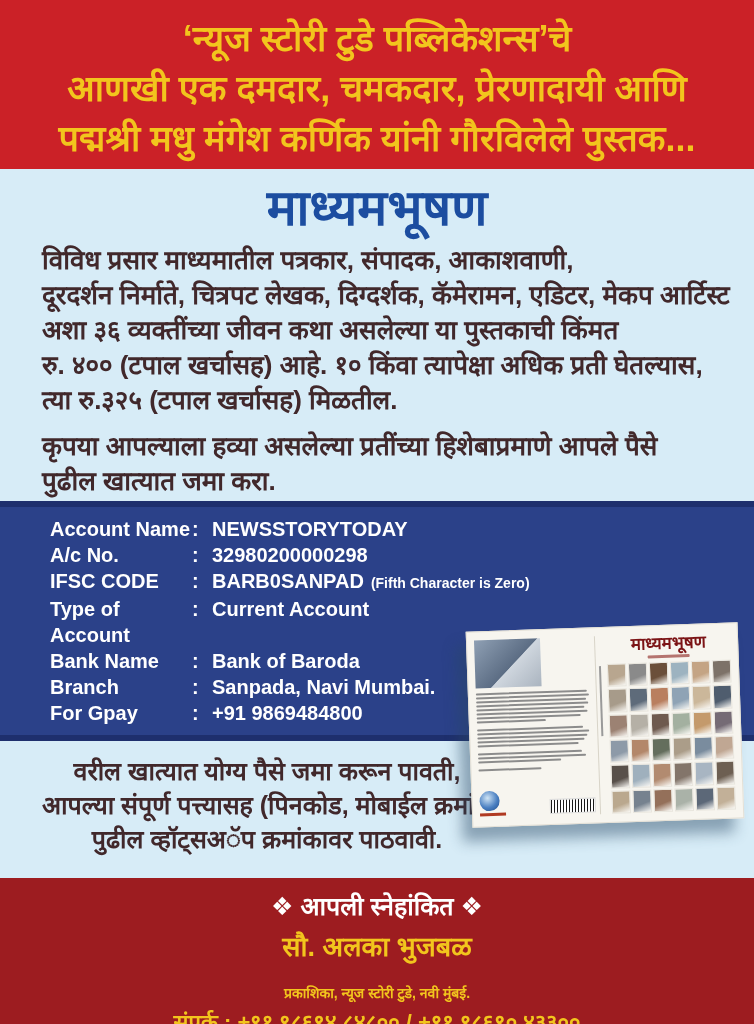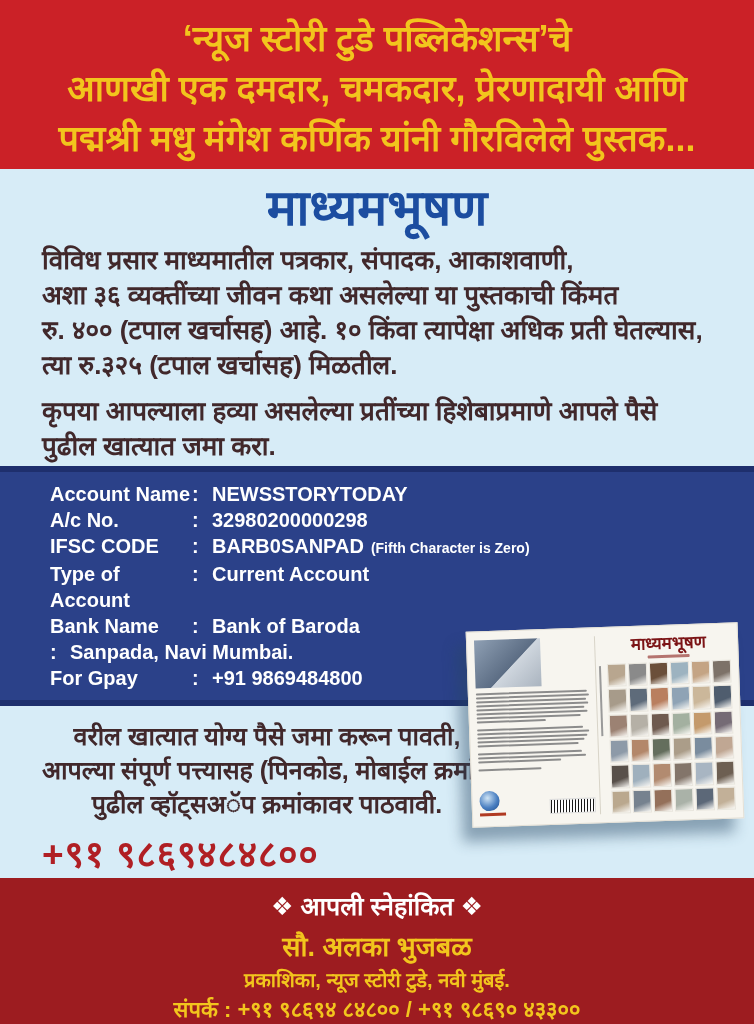--- a/index.html
+++ b/index.html
@@ -48,39 +48,40 @@
   .cover-right { flex:1; display:flex; flex-direction:column; }
   .cover-title { color:#7c1416; font-weight:bold; font-size:17px; text-align:center; line-height:19px; }
   .cover-sub { height:3px; width:42px; background:#b5746f; margin:2px auto 4px; border-radius:1px; }
   .portrait-grid { display:grid; grid-template-columns:repeat(6,1fr); gap:2px; flex:1; }
   .portrait { width:100%; height:100%; min-height:18px; border:1px solid #e9e6de; }
 
   
   .footer { position:absolute; left:0; bottom:0; width:100%; height:146px; background:#9d1c20; text-align:center; padding-top:13px; }
   .f-line1 { color:#ffffff; font-weight:bold; font-size:25px; line-height:30px; }
   .f-name  { color:#f2c51d; font-weight:bold; font-size:27px; line-height:34px; margin-top:9px; }
-  .f-role  { color:#f2c51d; font-weight:600; font-size:20px; line-height:28px; margin-top:2px; }
+  .f-role  { color:#f2c51d; font-weight:600; font-size:14px; line-height:28px; margin-top:15px; }
   .f-contact { color:#f2c51d; font-weight:bold; font-size:22px; line-height:28px; margin-top:2px; }
 </style>
 </head>
 <body>
 
 <div class="page">
 
   <header class="banner">
     <div class="banner-line">‘न्यूज स्टोरी टुडे पब्लिकेशन्स’चे</div>
     <div class="banner-line">आणखी एक दमदार, चमकदार, प्रेरणादायी आणि</div>
     <div class="banner-line">पद्मश्री मधु मंगेश कर्णिक यांनी गौरविलेले पुस्तक...</div>
   </header>
 
   <main>
     <h1 class="title">माध्यमभूषण</h1>
 
     <div class="para p1" id="para1">
         <div class="tline">विविध प्रसार माध्यमातील पत्रकार, संपादक, आकाशवाणी,</div>
+        <div class="tline">दूरदर्शन निर्माते, चित्रपट लेखक, दिग्दर्शक, कॅमेरामन, एडिटर, मेकप आर्टिस्ट</div>
         <div class="tline">अशा ३६ व्यक्तींच्या जीवन कथा असलेल्या या पुस्तकाची किंमत</div>
         <div class="tline">रु. ४०० (टपाल खर्चासह) आहे. १० किंवा त्यापेक्षा अधिक प्रती घेतल्यास,</div>
         <div class="tline">त्या रु.३२५ (टपाल खर्चासह) मिळतील.</div>
       </div>
     <div class="para p2" id="para2">
         <div class="tline">कृपया आपल्याला हव्या असलेल्या प्रतींच्या हिशेबाप्रमाणे आपले पैसे</div>
         <div class="tline">पुढील खात्यात जमा करा.</div>
       </div>
 
     <section class="account-box" id="acct">
@@ -104,20 +105,21 @@
           <span class="acct-label">Type of Account</span>
           <span class="acct-colon">:</span>
           <span class="acct-value">Current Account</span>
         </div>
         <div class="acct-row">
           <span class="acct-label">Bank Name</span>
           <span class="acct-colon">:</span>
           <span class="acct-value">Bank of Baroda</span>
         </div>
         <div class="acct-row">
+          <span class="acct-label">Branch</span>
           <span class="acct-colon">:</span>
           <span class="acct-value">Sanpada, Navi Mumbai.</span>
         </div>
         <div class="acct-row">
           <span class="acct-label">For Gpay</span>
           <span class="acct-colon">:</span>
           <span class="acct-value">+91 9869484800</span>
         </div>
       </section>
 

